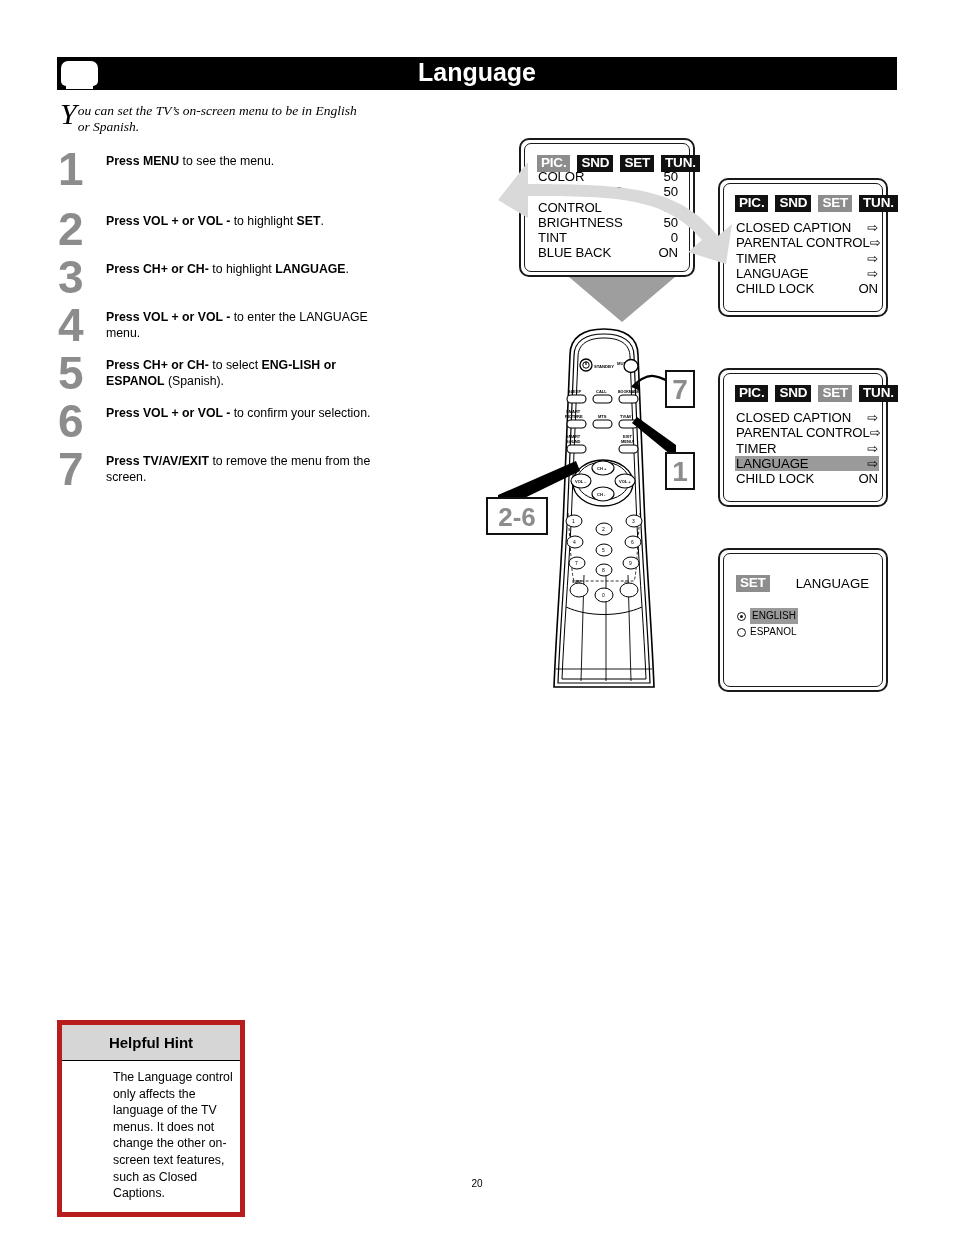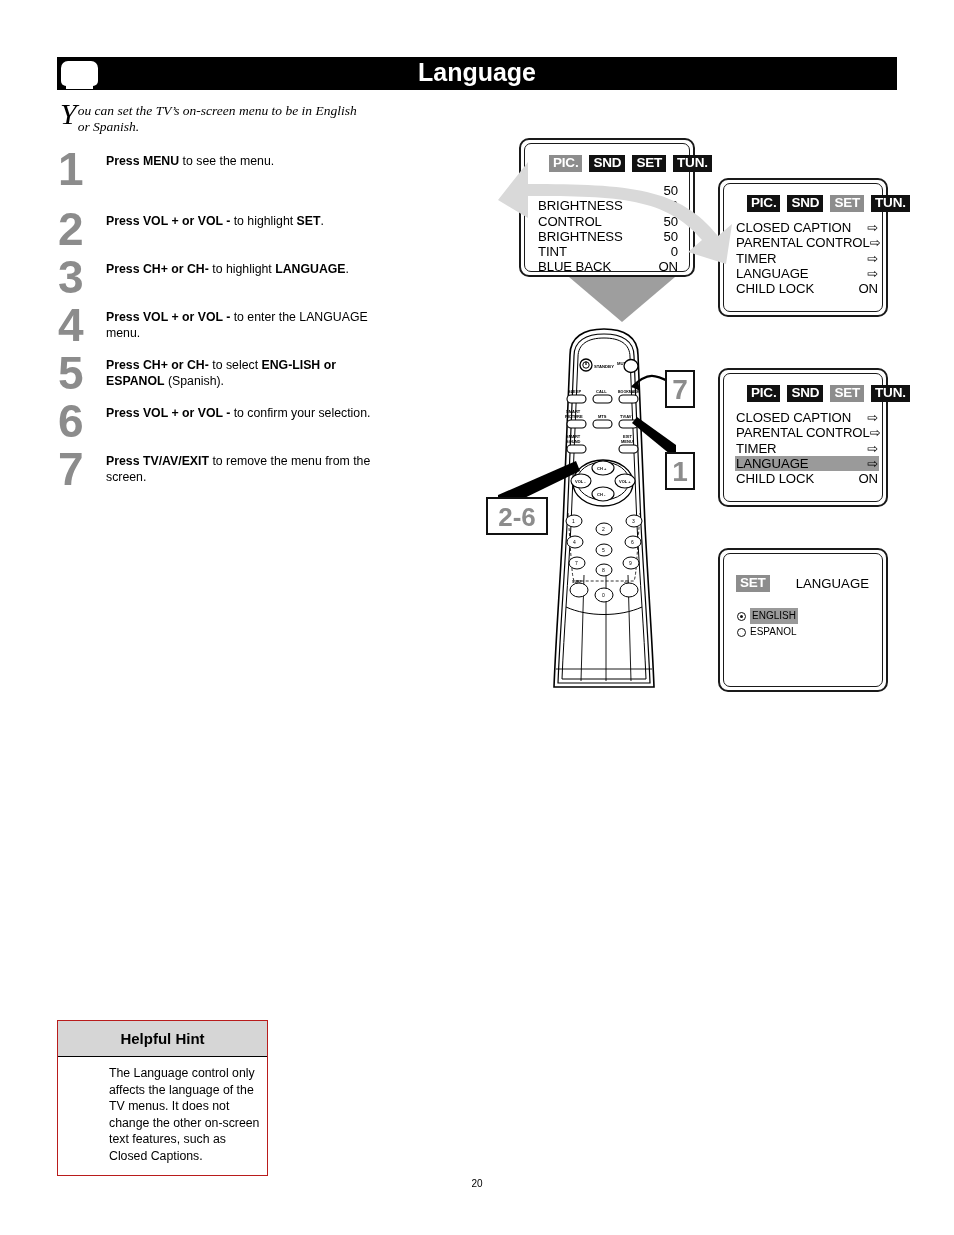--- a/index.html
+++ b/index.html
@@ -114,22 +114,22 @@
     font-family: "Liberation Sans", sans-serif;
     margin-left: 6px;
   }
   .step .txt b { font-weight: bold; }
 
   
   #hint-box {
     position: absolute;
     left: 57px;
     top: 1020px;
-    width: 211px;
-    border: 1px solid #b91c1c;
+    width: 188px;
+    border: 5px solid #b91c1c;
     box-sizing: border-box;
   }
   #hint-head {
     background: #d6d6d6;
     border-bottom: 1px solid #000;
     text-align: center;
     font-size: 15px;
     font-weight: bold;
     padding: 9px 0 9px 0;
     font-family: "Liberation Sans", sans-serif;
@@ -169,21 +169,20 @@
     bottom: 3px;
     border: 1px solid #1a1a1a;
     border-radius: 7px;
     box-sizing: border-box;
     background: #fff;
   }
   .osd-tabs {
     position: absolute;
     display: flex;
     gap: 7px;
-    margin-left: 12px;
   }
   .osd-tab {
     background: #111;
     color: #fff;
     font-size: 13.5px;
     font-weight: bold;
     padding: 1px 4px 2px 4px;
     font-family: "Liberation Sans", sans-serif;
     letter-spacing: -0.2px;
     line-height: 14px;
@@ -317,21 +316,21 @@
 <div id="flow-triangle"></div>
 
 <div class="osd" id="osd-picture" style="left:519px; top:138px; width:176px; height:139px;">
   <div class="inner">
     <div class="osd-tabs" style="left:12px; top:11px;">
       <span class="osd-tab sel">PIC.</span>
       <span class="osd-tab">SND</span>
       <span class="osd-tab">SET</span>
       <span class="osd-tab">TUN.</span>
     </div>
-    <div class="osd-rows" style="left:12px; top:39px; width:142px;text-align:center;">
+    <div class="osd-rows" style="left:12px; top:25px; width:142px;text-align:center;">
       <div class="osd-row">
         <span class="lbl">COLOR</span>
         <span class="val">50</span>
       </div>
       <div class="osd-row">
         <span class="lbl">BRIGHTNESS</span>
         <span class="val">50</span>
       </div>
       <div class="osd-row">
         <span class="lbl">CONTROL</span>

